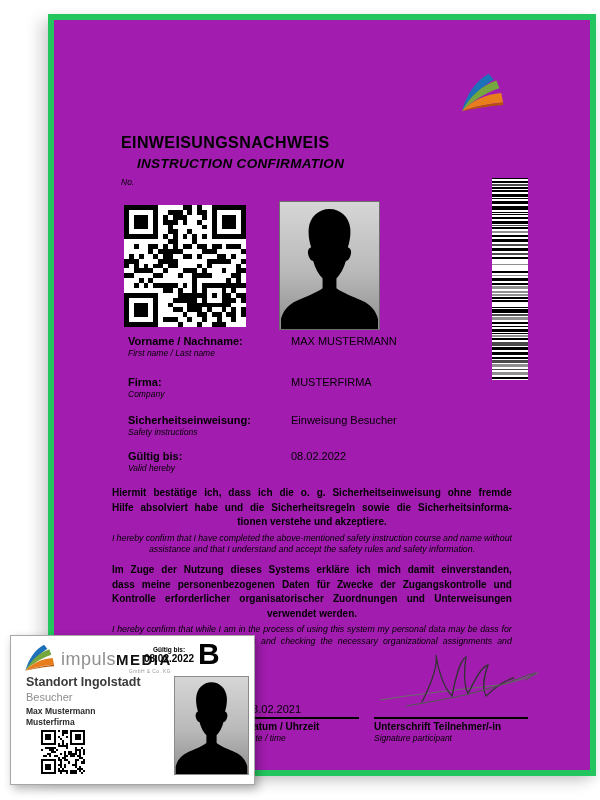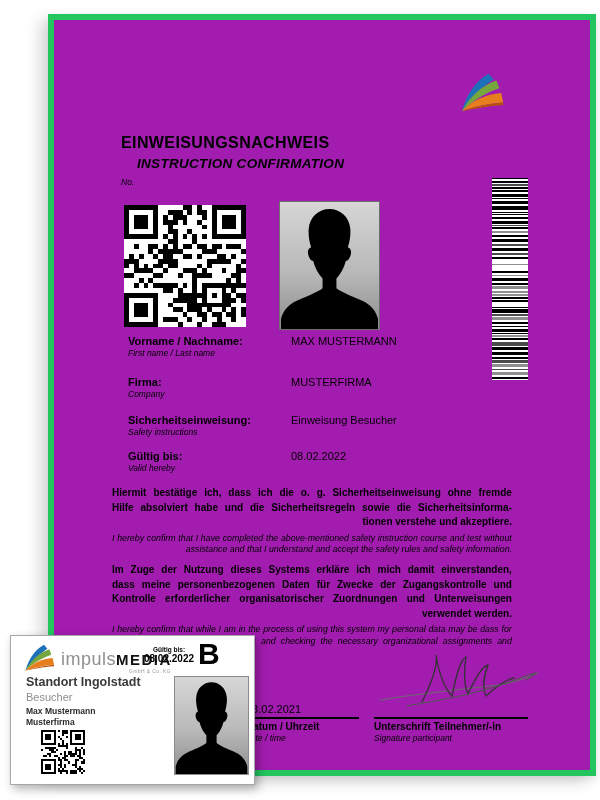--- a/index.html
+++ b/index.html
@@ -35,21 +35,21 @@
   .flabel{font-size:11px;font-weight:bold;}
   .fsub{font-size:8.5px;font-style:italic;margin-top:1px;}
   .fvalue{position:absolute;left:163px;top:0;font-size:11px;}
   
   .para{position:absolute;left:58px;width:400px;}
   .p1{top:466px;} .p2{top:543px;}
   .de-line{font-size:10px;font-weight:bold;line-height:14.5px;height:14.5px;}
   .en-block{margin-top:3px;}
   .en-line{font-size:8.8px;font-style:italic;line-height:11.5px;height:11.5px;}
   .jline{display:flex;justify-content:space-between;}
-  .jlast{text-align:right;}
+  .jlast{text-align:center;}
   
   .date-value{position:absolute;left:192px;top:683px;font-size:11px;}
   .rule{position:absolute;height:2px;background:#000;top:697px;}
   .rule-left{left:150px;width:155px;}
   .rule-right{left:320px;width:154px;}
   .blabel{position:absolute;top:701px;font-size:10px;font-weight:bold;}
   .bsub{position:absolute;top:713px;font-size:8.5px;font-style:italic;}
   .dl{left:192px;} .sl{left:320px;}
   .signature-svg{position:absolute;left:322px;top:628px;width:172px;height:66px;}
   
@@ -515,21 +515,21 @@
           <span>that</span>
           <span>I</span>
           <span>have</span>
           <span>completed</span>
           <span>the</span>
           <span>above-mentioned</span>
           <span>safety</span>
           <span>instruction</span>
           <span>course</span>
           <span>and</span>
-          <span>test</span>
+          <span>name</span>
           <span>without</span>
         </div>
       <div class="en-line jlast">assistance and that I understand and accept the safety rules and safety information.</div>
     </div>
   </div>
 
   <div class="para p2">
     <div class="de-line jline">
         <span>Im</span>
         <span>Zuge</span>

